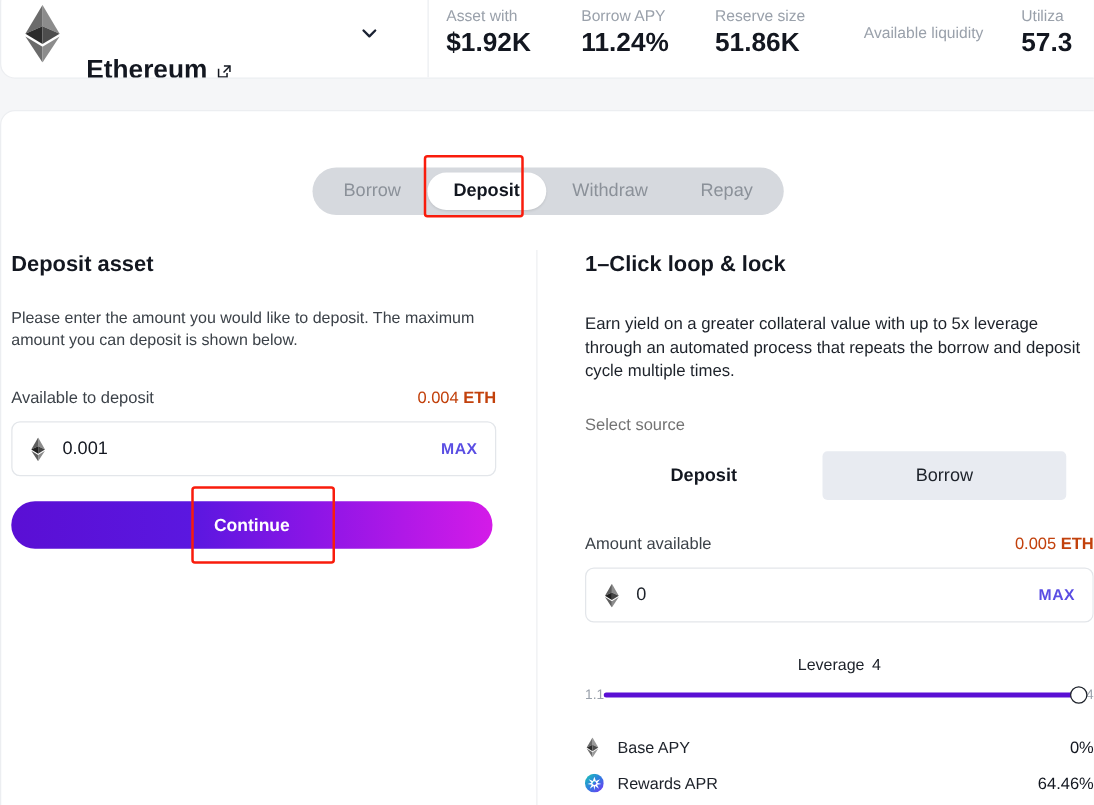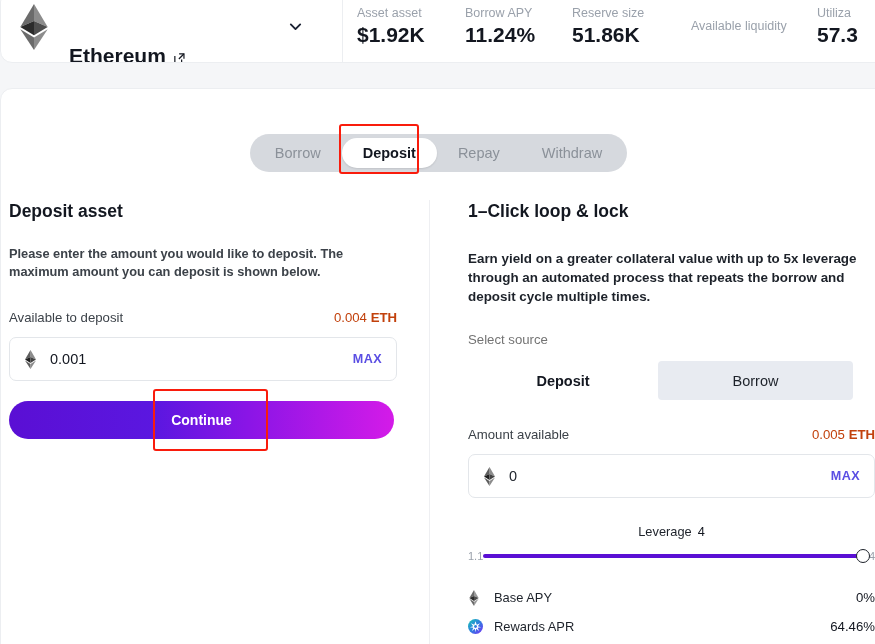--- a/index.html
+++ b/index.html
@@ -100,21 +100,20 @@
 
   
   .columns { display: flex; padding-top: 28px; }
   .col-left { width: 428px; flex: 0 0 428px; padding: 0 32px 0 8px; }
   .col-right { flex: 1; padding: 0 24px 0 38px; border-left: 1px solid #eeeff2; min-height: 470px; }
 
   .sec-title { font-size: 17.5px; font-weight: 700; color: #131720; line-height: 23px; }
   .sec-desc {
     font-size: 12.8px; color: #3c4249; line-height: 17.5px;
     margin-top: 22px;
-    font-weight: bold;
   }
   .col-right .sec-desc { font-size: 13.4px; line-height: 19px; margin-top: 26px; color: #1d222a; }
 
   .row-between {
     display: flex; align-items: baseline; justify-content: space-between;
   }
   .muted-label { font-size: 13.2px; color: #3c4249; }
   .amt { font-size: 13.2px; color: #c2410c; }
   .amt b { font-weight: 700; }
 
@@ -226,21 +225,21 @@
       </div>
       <span class="chevron-wrap">
         <svg viewBox="0 0 20 20" width="17" height="17" xmlns="http://www.w3.org/2000/svg">
           <path d="M4.5 7.5L10 13l5.5-5.5" fill="none" stroke="#1b2233" stroke-width="2.2" stroke-linecap="round" stroke-linejoin="round"></path>
         </svg>
       </span>
     </div>
 
     <div class="stats-strip">
       <div class="stat">
-        <div class="stat-label">Asset asset</div>
+        <div class="stat-label">Asset with</div>
         <div class="stat-value">$1.92K</div>
       </div>
       <div class="stat">
         <div class="stat-label">Borrow APY</div>
         <div class="stat-value">11.24%</div>
       </div>
       <div class="stat">
         <div class="stat-label">Reserve size</div>
         <div class="stat-value">51.86K</div>
       </div>
@@ -253,22 +252,22 @@
       </div>
     </div>
   </div>
 
   <div class="main-card">
 
     <div class="tabbar-zone">
       <div class="tabbar">
         <div class="tab">Borrow</div>
         <div class="tab active">Deposit</div>
+        <div class="tab">Withdraw</div>
         <div class="tab">Repay</div>
-        <div class="tab">Withdraw</div>
         <div class="anno-tab"></div>
       </div>
     </div>
 
     <div class="columns">
 
       <div class="col-left">
         <div class="sec-title">Deposit asset</div>
         <div class="sec-desc">Please enter the amount you would like to deposit. The maximum amount you can deposit is shown below.</div>
 

